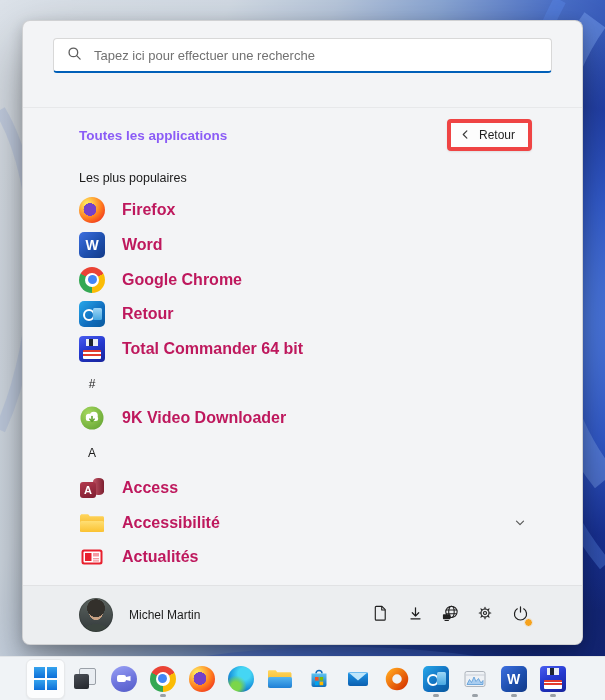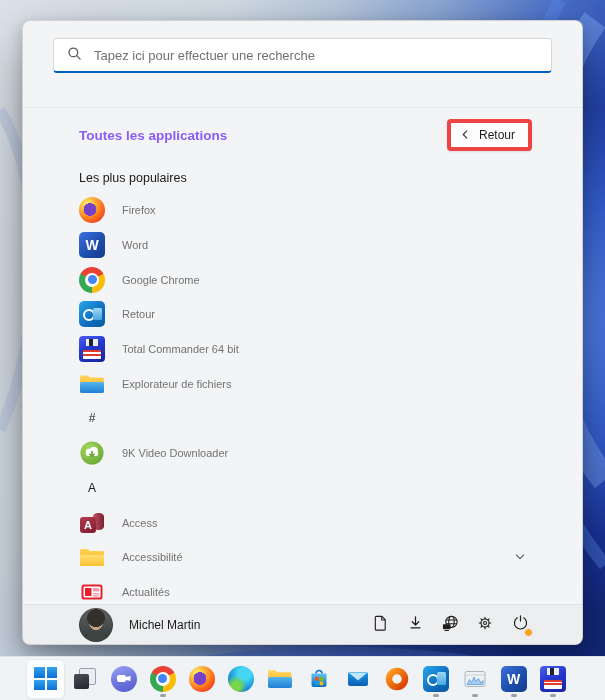--- a/index.html
+++ b/index.html
@@ -37,27 +37,27 @@
     box-shadow:0 1px 2px rgba(0,0,0,.09); padding:5px 13px 5px 10px;
     font-family:"Liberation Sans",sans-serif; font-size:12px; color:#1f1f1f; cursor:pointer; }
 
   .app-list { margin-top:11px; }
   .list-heading { height:30px; display:flex; align-items:center; padding-left:56px;
     font-size:12.5px; color:#1b1b1b; }
   .app-row { height:34.7px; display:flex; align-items:center; gap:17px;
     padding:0 56px; cursor:pointer; }
   .letter-row { height:34.7px; display:flex; align-items:center; padding-left:56px; }
   .letter-row .letter { width:26px; text-align:center; font-size:12px; color:#1b1b1b; }
-  .app-label { font-size:11px; color:#737373; }
+  .app-label { font-size:16px; color:#be185d;font-weight:bold; }
   .row-chevron { margin-left:auto; display:flex; }
 
   .app-icon { width:26px; height:26px; flex:none; position:relative; display:block; }
 
   
-  .user-bar { position:absolute; left:0; right:0; bottom:0; height:40px;
+  .user-bar { position:absolute; left:0; right:0; bottom:0; height:59px;
     background:#eceef0; border-top:1px solid #e1e2e4; border-radius:0 0 8px 8px;
     display:flex; align-items:center; padding:0 48px 0 56px; }
   .user-chip { display:flex; align-items:center; gap:16px; cursor:pointer; }
   .avatar { width:34px; height:34px; border-radius:50%; position:relative; overflow:hidden;
     background:
       radial-gradient(circle at 50% 30%, #33302b 0 30%, rgba(0,0,0,0) 31%),
       radial-gradient(circle at 50% 45%, #c9a183 0 26%, rgba(0,0,0,0) 27%),
       radial-gradient(ellipse 60% 35% at 50% 98%, #3c4540 0 60%, rgba(0,0,0,0) 61%),
       linear-gradient(180deg,#5c6460,#32383a);
     box-shadow:inset 0 0 0 1px rgba(0,0,0,.15); }
@@ -197,24 +197,20 @@
             <span class="app-label">Google Chrome</span>
           </div>
           <div class="app-row">
             <span class="app-icon ic-outlook"></span>
             <span class="app-label">Retour</span>
           </div>
           <div class="app-row">
             <span class="app-icon ic-totalcmd"></span>
             <span class="app-label">Total Commander 64 bit</span>
           </div>
-          <div class="app-row">
-            <span class="app-icon ic-explorer"></span>
-            <span class="app-label">Explorateur de fichiers</span>
-          </div>
           <div class="letter-row">
             <span class="letter">#</span>
           </div>
           <div class="app-row">
             <span class="app-icon"><svg viewBox="0 0 26 26" width="26" height="26">
                 <defs>
                   <radialGradient id="g4k" cx="35%" cy="30%" r="85%">
                     <stop offset="0" stop-color="#a5d85e"></stop>
                     <stop offset="1" stop-color="#64a433"></stop>
                   </radialGradient>

